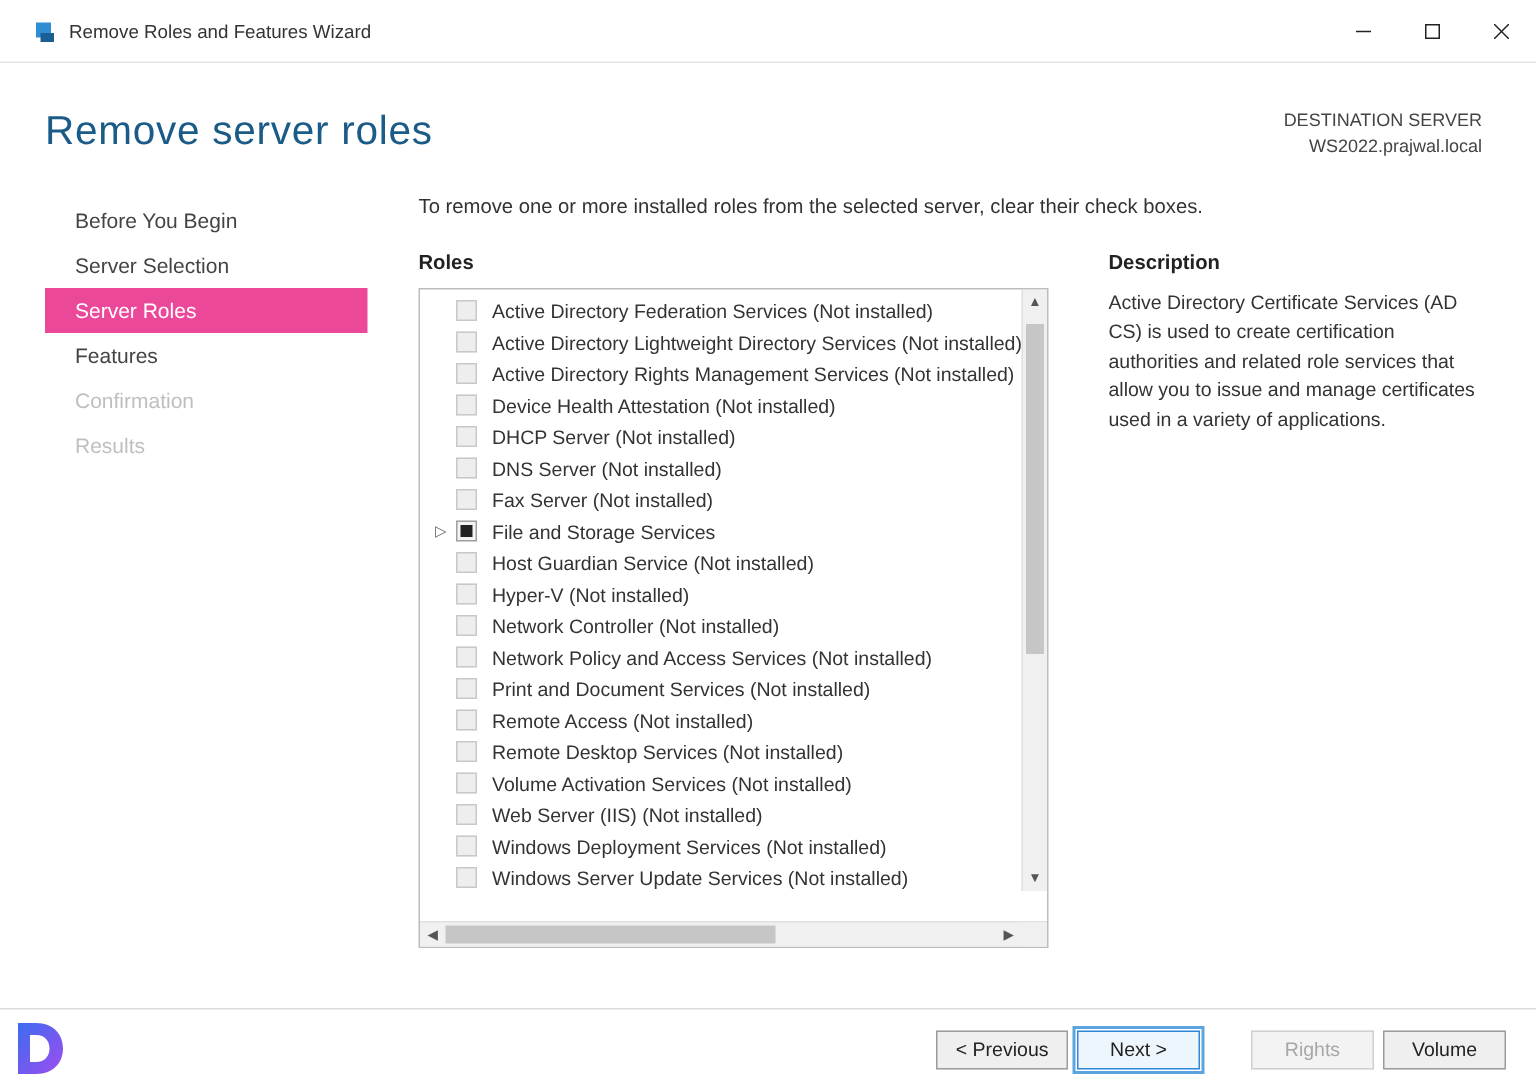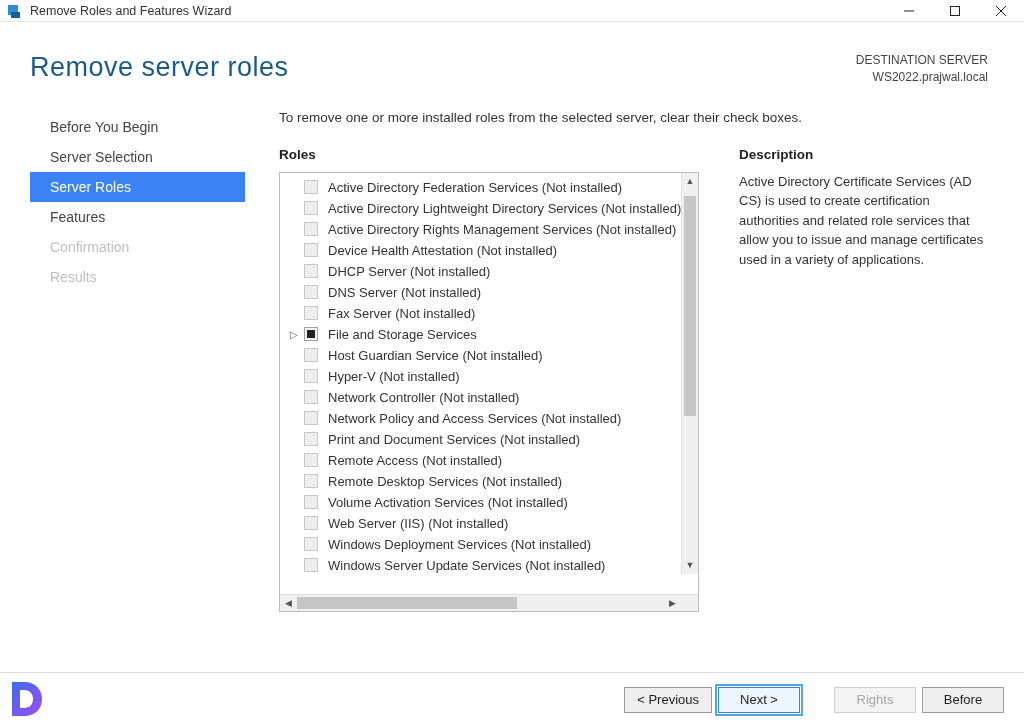--- a/index.html
+++ b/index.html
@@ -8,24 +8,24 @@
     font-size: 13px;
     color: #222;
     background: #fff;
     width: 1024px;
     height: 726px;
     overflow: hidden;
     position: relative;
   }
   
   .titlebar {
-    height: 22px;
+    height: 42px;
     display: flex;
     align-items: center;
-    padding: 0 0 0 6px;
+    padding: 0 0 0 22px;
     border-bottom: 1px solid #e5e5e5;
   }
   .titlebar .app-icon {
     width: 16px; height: 16px;
     margin-right: 8px;
     display: inline-block;
   }
   .titlebar .title {
     font-size: 12.5px;
     color: #333;
@@ -70,21 +70,21 @@
     flex: 0 0 215px;
     padding-top: 2px;
   }
   .nav-item {
     padding: 7px 20px;
     font-size: 14px;
     color: #444;
     cursor: pointer;
   }
   .nav-item.selected {
-    background: #3b82f6;
+    background: #ec4899;
     color: #fff;
   }
   .nav-item.disabled {
     color: #bfbfbf;
   }
   
   .content {
     flex: 1;
     padding-left: 34px;
     display: flex;
@@ -419,21 +419,21 @@
       </div>
     </div>
   </div>
 </div>
 
 <div class="footer">
   <button class="btn">&lt; Previous</button>
   <button class="btn default">Next &gt;</button>
   <div class="btn-spacer"></div>
   <button class="btn disabled">Rights</button>
-  <button class="btn">Before</button>
+  <button class="btn">Volume</button>
 </div>
 
 <div class="watermark">
   <svg viewBox="0 0 42 42" width="42" height="42">
     <defs>
         <linearGradient id="g" x1="0" y1="0" x2="1" y2="1">
       <stop offset="0" stop-color="#3c6cf0"></stop>
           <stop offset="1" stop-color="#a04cf0"></stop>
     </linearGradient>
       </defs>

